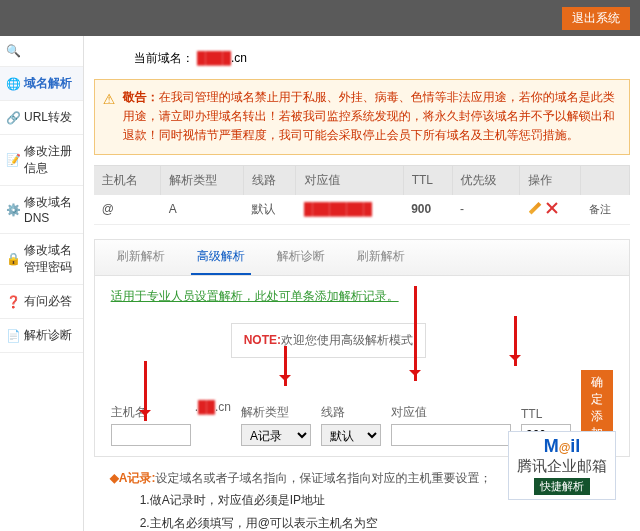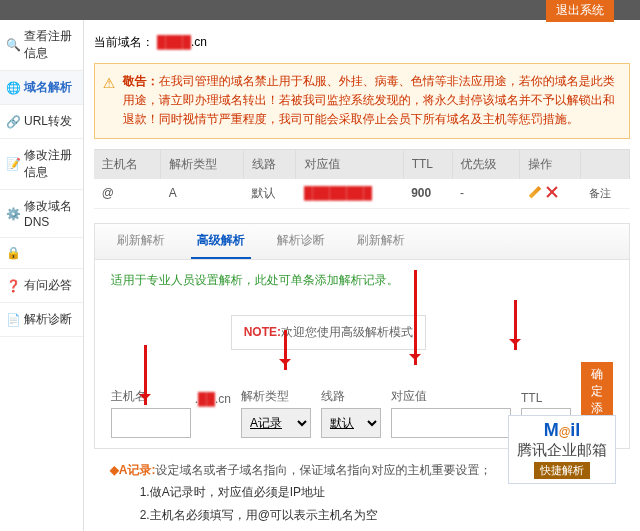--- a/index.html
+++ b/index.html
@@ -1,95 +1,95 @@
 <!DOCTYPE html>
 <html><head>
 <meta charset="utf-8">
 <style>
 * { margin: 0; padding: 0; box-sizing: border-box; font-family: "Microsoft YaHei", Arial, sans-serif; font-size: 12px; }
 body { background: #fff; width: 640px; }
-.topbar { background: #5a5a5a; height: 20px; display: flex; justify-content: flex-end; align-items: center; padding-right: 26px; }
+.topbar { background: #5a5a5a; height: 36px; display: flex; justify-content: flex-end; align-items: center; padding-right: 10px; }
 .logout-btn { background: #e56a1a; color: #fff; padding: 3px 10px; border: none; cursor: pointer; }
 .layout { display: flex; }
 .sidebar { width: 105px; background: #fff; border-right: 1px solid #e0e0e0; }
 .side-item { padding: 8px 6px; border-bottom: 1px solid #eee; display: flex; align-items: center; gap: 4px; color: #333; cursor: pointer; }
 .side-item.active { background: #f5f7fb; color: #2a6bc7; font-weight: bold; }
 .side-icon { width: 14px; height: 14px; display: inline-block; }
 .main { flex: 1; padding: 8px 10px; position: relative; }
-.cur-domain { padding: 6px 0; }
+.cur-domain { padding: 6px 0; margin-left: 40px; }
 .red-scribble { color: #e02020; font-weight: bold; filter: blur(1px); }
 .warning-box { border: 1px solid #f2c77a; background: #fff7e8; padding: 8px 10px 8px 28px; position: relative; color: #cc3300; line-height: 1.6; margin: 6px 0 10px; }
 .warn-icon { position: absolute; left: 8px; top: 8px; color: #e09000; font-size: 14px; }
 .records { border-top: 1px solid #ddd; }
 .records th { background: #e8e8e8; text-align: left; padding: 6px 8px; color: #666; font-weight: normal; border-right: 1px solid #ddd; }
 .records td { padding: 6px 8px; border-bottom: 1px solid #eee; color: #555; }
 .records table { width: 100%; border-collapse: collapse; }
 .ttl-val { color: #0a58c2; font-weight: bold; }
 .op-icon { display: inline-block; width: 14px; height: 14px; margin: 0 1px; }
 .edit-ic { background: linear-gradient(45deg,#f2b33a,#e88b14); clip-path: polygon(0 80%,70% 10%,90% 30%,20% 100%); }
 .del-ic { position: relative; }
 .del-ic::before, .del-ic::after { content:""; position:absolute; left:0; top:6px; width:14px; height:2px; background:#d33; }
 .del-ic::before { transform: rotate(45deg);} .del-ic::after{ transform: rotate(-45deg);}
 .remark { color: #999; font-size: 11px; }
 .tabs { display: flex; gap: 20px; border: 1px solid #e2e2e2; background: linear-gradient(#fdfdfd,#f2f2f2); padding: 0 16px; margin-top: 14px; }
 .tab { padding: 8px 6px; color: #888; cursor: pointer; }
-.tab.active { color: #0a58c2; border-bottom: 2px solid #0a58c2; font-weight: bold; }
+.tab.active { color: #0a58c2; border-bottom: 2px solid #0a58c2; }
 .form-panel { border: 1px solid #e2e2e2; border-top: none; padding: 12px 16px 4px; }
-.green-tip { color: #339933; margin-bottom: 26px; }
+.green-tip { color: #339933; margin-bottom: 18px; text-decoration: underline; }
 .note-box { border: 1px solid #ddd; padding: 8px 12px; margin: 0 0 12px 120px; display: inline-block; color: #666; }
 .note-box b { color: #d33; }
 .form-row { display: flex; gap: 10px; align-items: flex-end; margin-bottom: 6px; }
 .fld { display: flex; flex-direction: column; }
 .fld label { color: #666; margin-bottom: 3px; }
-.fld input, .fld select { border: 1px solid #bbb; padding: 3px 4px; height: 30px; text-decoration: underline; }
+.fld input, .fld select { border: 1px solid #bbb; padding: 3px 4px; height: 22px; }
 .w80{width:80px}.w70{width:70px}.w60{width:60px}.w120{width:120px}.w50{width:50px}
 .suffix { color:#666; margin-left:-6px; align-self:center; padding-bottom:2px;}
 .submit-btn { background:#e56a1a; color:#fff; border:none; padding:4px 10px; cursor:pointer; }
 .help { padding: 10px 16px; line-height: 1.9; color: #555; }
 .help .hl-org{color:#e56a1a;font-weight:bold}
 .indent { margin-left: 30px; color:#333; }
 .arrow { position:absolute; width:3px; height:60px; background:#d11; }
 .arrow::after{content:"";position:absolute;bottom:-1px;left:-5px;border:6px solid transparent;border-top-color:#d11;}
 .promo { position:absolute; right:24px; top:395px; border:1px solid #cfd9e8; background:#fff; padding:4px 8px; text-align:center;}
 .promo .m { color:#0a58c2; font-weight:bold; font-size:18px;}
 .promo .m .o{color:#e07b1a}
 .promo .t{color:#444;font-size:15px}
-.promo .b{background:#a16207;color:#fff;padding:1px 6px;display:inline-block;margin-top:2px;font-size:11px}
+.promo .b{background:#14532d;color:#fff;padding:1px 6px;display:inline-block;margin-top:2px;font-size:11px}
 </style>
 </head>
 <body>
 
 <div class="topbar">
   <button class="logout-btn">退出系统</button>
 </div>
 
 <div class="layout">
   <div class="sidebar">
     <div class="side-item">
         <span class="side-icon">🔍</span>
-        <span>查看注册信息</span>
       </div>
     <div class="side-item active">
         <span class="side-icon">🌐</span>
         <span>域名解析</span>
       </div>
     <div class="side-item">
         <span class="side-icon">🔗</span>
         <span>URL转发</span>
       </div>
     <div class="side-item">
         <span class="side-icon">📝</span>
         <span>修改注册信息</span>
       </div>
     <div class="side-item">
         <span class="side-icon">⚙️</span>
         <span>修改域名DNS</span>
       </div>
     <div class="side-item">
         <span class="side-icon">🔒</span>
+        <span>修改域名管理密码</span>
       </div>
     <div class="side-item">
         <span class="side-icon">❓</span>
         <span>有问必答</span>
       </div>
     <div class="side-item">
         <span class="side-icon">📄</span>
         <span>解析诊断</span>
       </div>
   </div>

